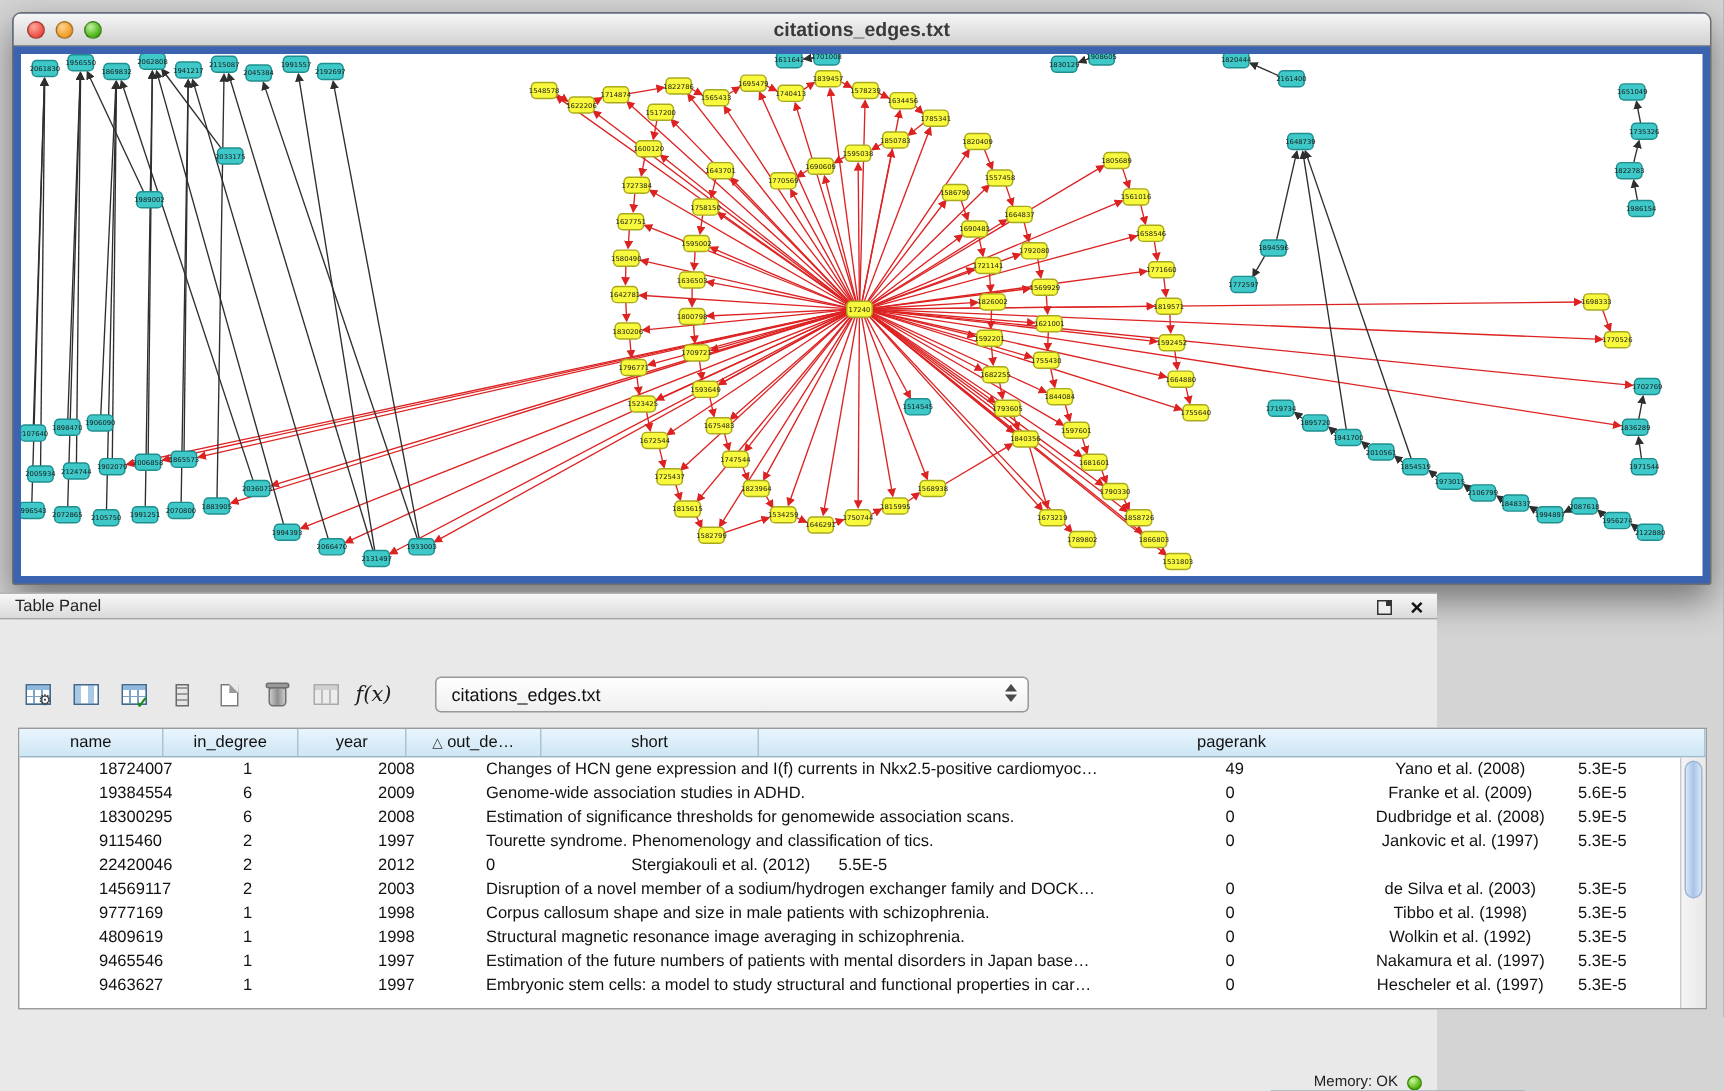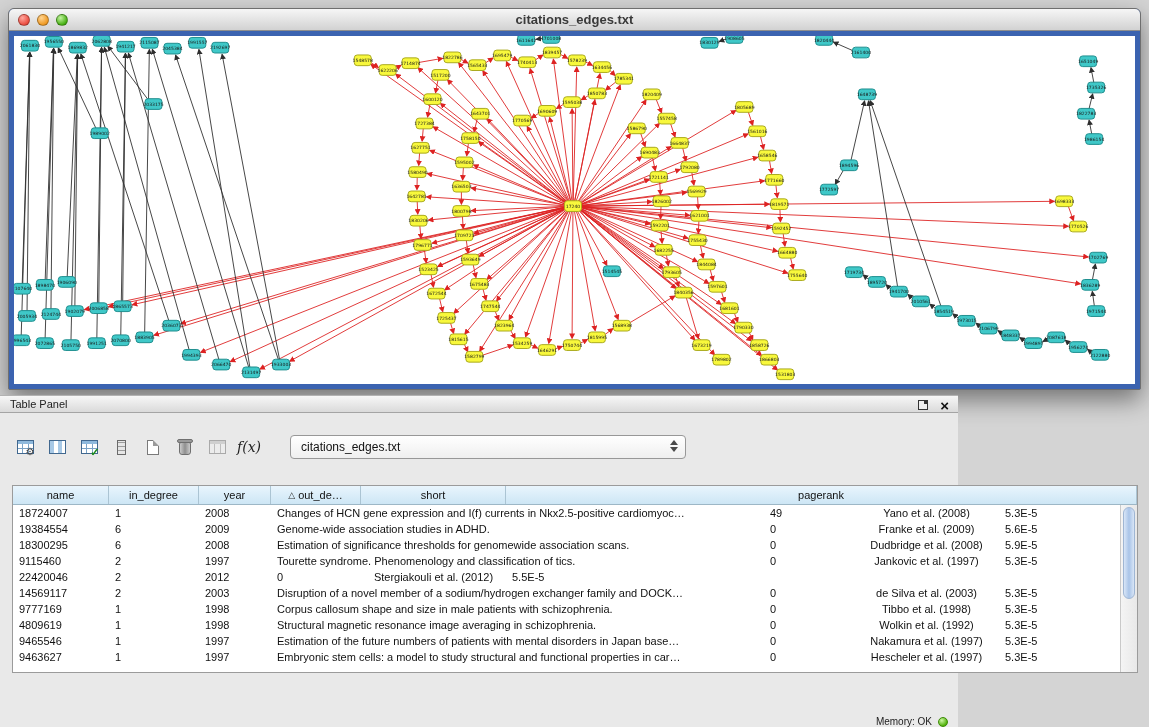--- a/index.html
+++ b/index.html
@@ -30,21 +30,21 @@
     position:relative; display:flex; align-items:center; padding-left:10px; }
   .panel-title { font-size:11px; color:#222; }
   .panel-hicons { position:absolute; right:9px; top:0; height:18px; display:flex; align-items:center; gap:12px; }
   .float-ic { width:10px; height:10px; border:1px solid #333; background:#eee; position:relative; }
   .float-ic::after { content:""; position:absolute; right:-1px; top:-1px; width:4px; height:4px; background:#333; }
   .close-ic { font-size:15px; font-weight:bold; color:#111; line-height:1; }
 
   .panel-body { position:absolute; top:18px; left:0; right:0; bottom:0; background:#e9e9e9; }
 
   
-  .toolbar { position:absolute; left:12px; top:20px; height:28px; display:flex; align-items:center; gap:6px; }
+  .toolbar { position:absolute; left:12px; top:36px; height:28px; display:flex; align-items:center; gap:6px; }
   .tbtn { width:26px; height:26px; display:flex; align-items:center; justify-content:center; position:relative; }
   .ic-grid { width:17px; height:14px; border:1px solid #41688f; position:relative;
     background:
       linear-gradient(#8fb9dc 0 3px, rgba(0,0,0,0) 3px),
       repeating-linear-gradient(90deg, rgba(0,0,0,0) 0 4.3px, #7ba3c6 4.3px 5.3px),
       repeating-linear-gradient(0deg, rgba(0,0,0,0) 0 4px, #7ba3c6 4px 5px),
       #fff; }
   .ic-grid.disabled { border-color:#a9a9a9;
     background:
       linear-gradient(#cfcfcf 0 3px, rgba(0,0,0,0) 3px),
@@ -73,21 +73,21 @@
   .arr-down { width:0; height:0; border-left:4px solid transparent; border-right:4px solid transparent; border-top:5px solid #4a4a4a; }
 
   
   .table-wrap { position:absolute; left:12px; top:72px; width:1126px; height:188px;
     background:#fff; border:1px solid #9b9b9b; display:flex; flex-direction:column; }
   .thead { display:flex; height:19px; background:linear-gradient(#e9f5fd,#cde6f5); border-bottom:1px solid #9db7c6; }
   .th { display:flex; align-items:center; justify-content:center; gap:3px;
     font-size:11px; color:#111; border-right:1px solid #abc4d3; }
   .sort-glyph { font-size:9px; color:#333; }
   .tbody { position:relative; flex:1; overflow:hidden; }
-  .tr { display:flex; height:16px; line-height:16px; }
+  .tr { display:flex; height:16px; line-height:16px;padding-left:47px; }
   .td { font-size:11px; color:#111; padding:0 6px; white-space:nowrap; overflow:hidden; }
   .c0{width:96px} .c1{width:90px} .c2{width:72px} .c3{width:493px} .c4{width:90px}
   .c5{width:145px} .c6{flex:1}
   .td.c5{text-align:center}
   .vscroll { position:absolute; right:0; top:0; bottom:0; width:17px;
     border-left:1px solid #c9c9c9; background:linear-gradient(90deg,#f4f4f4,#e8e8e8); }
   .vthumb { position:absolute; left:2px; right:2px; top:2px; height:92px; border-radius:7px;
     border:1px solid #9fb6d4; background:linear-gradient(90deg,#d9e6f7,#a9c4e8 50%,#d9e6f7); }
 
   

